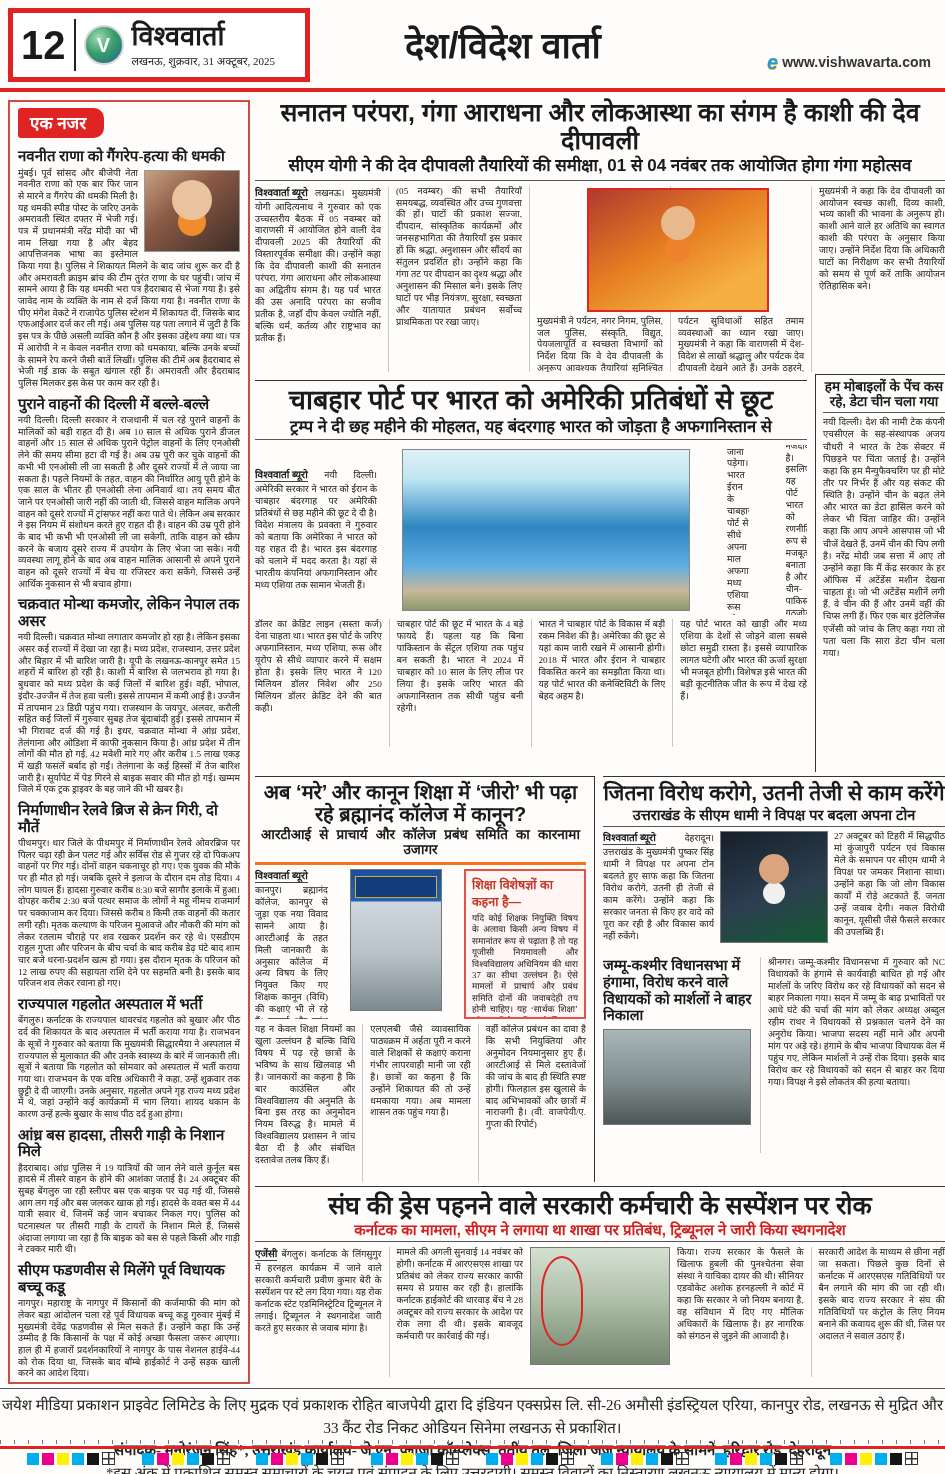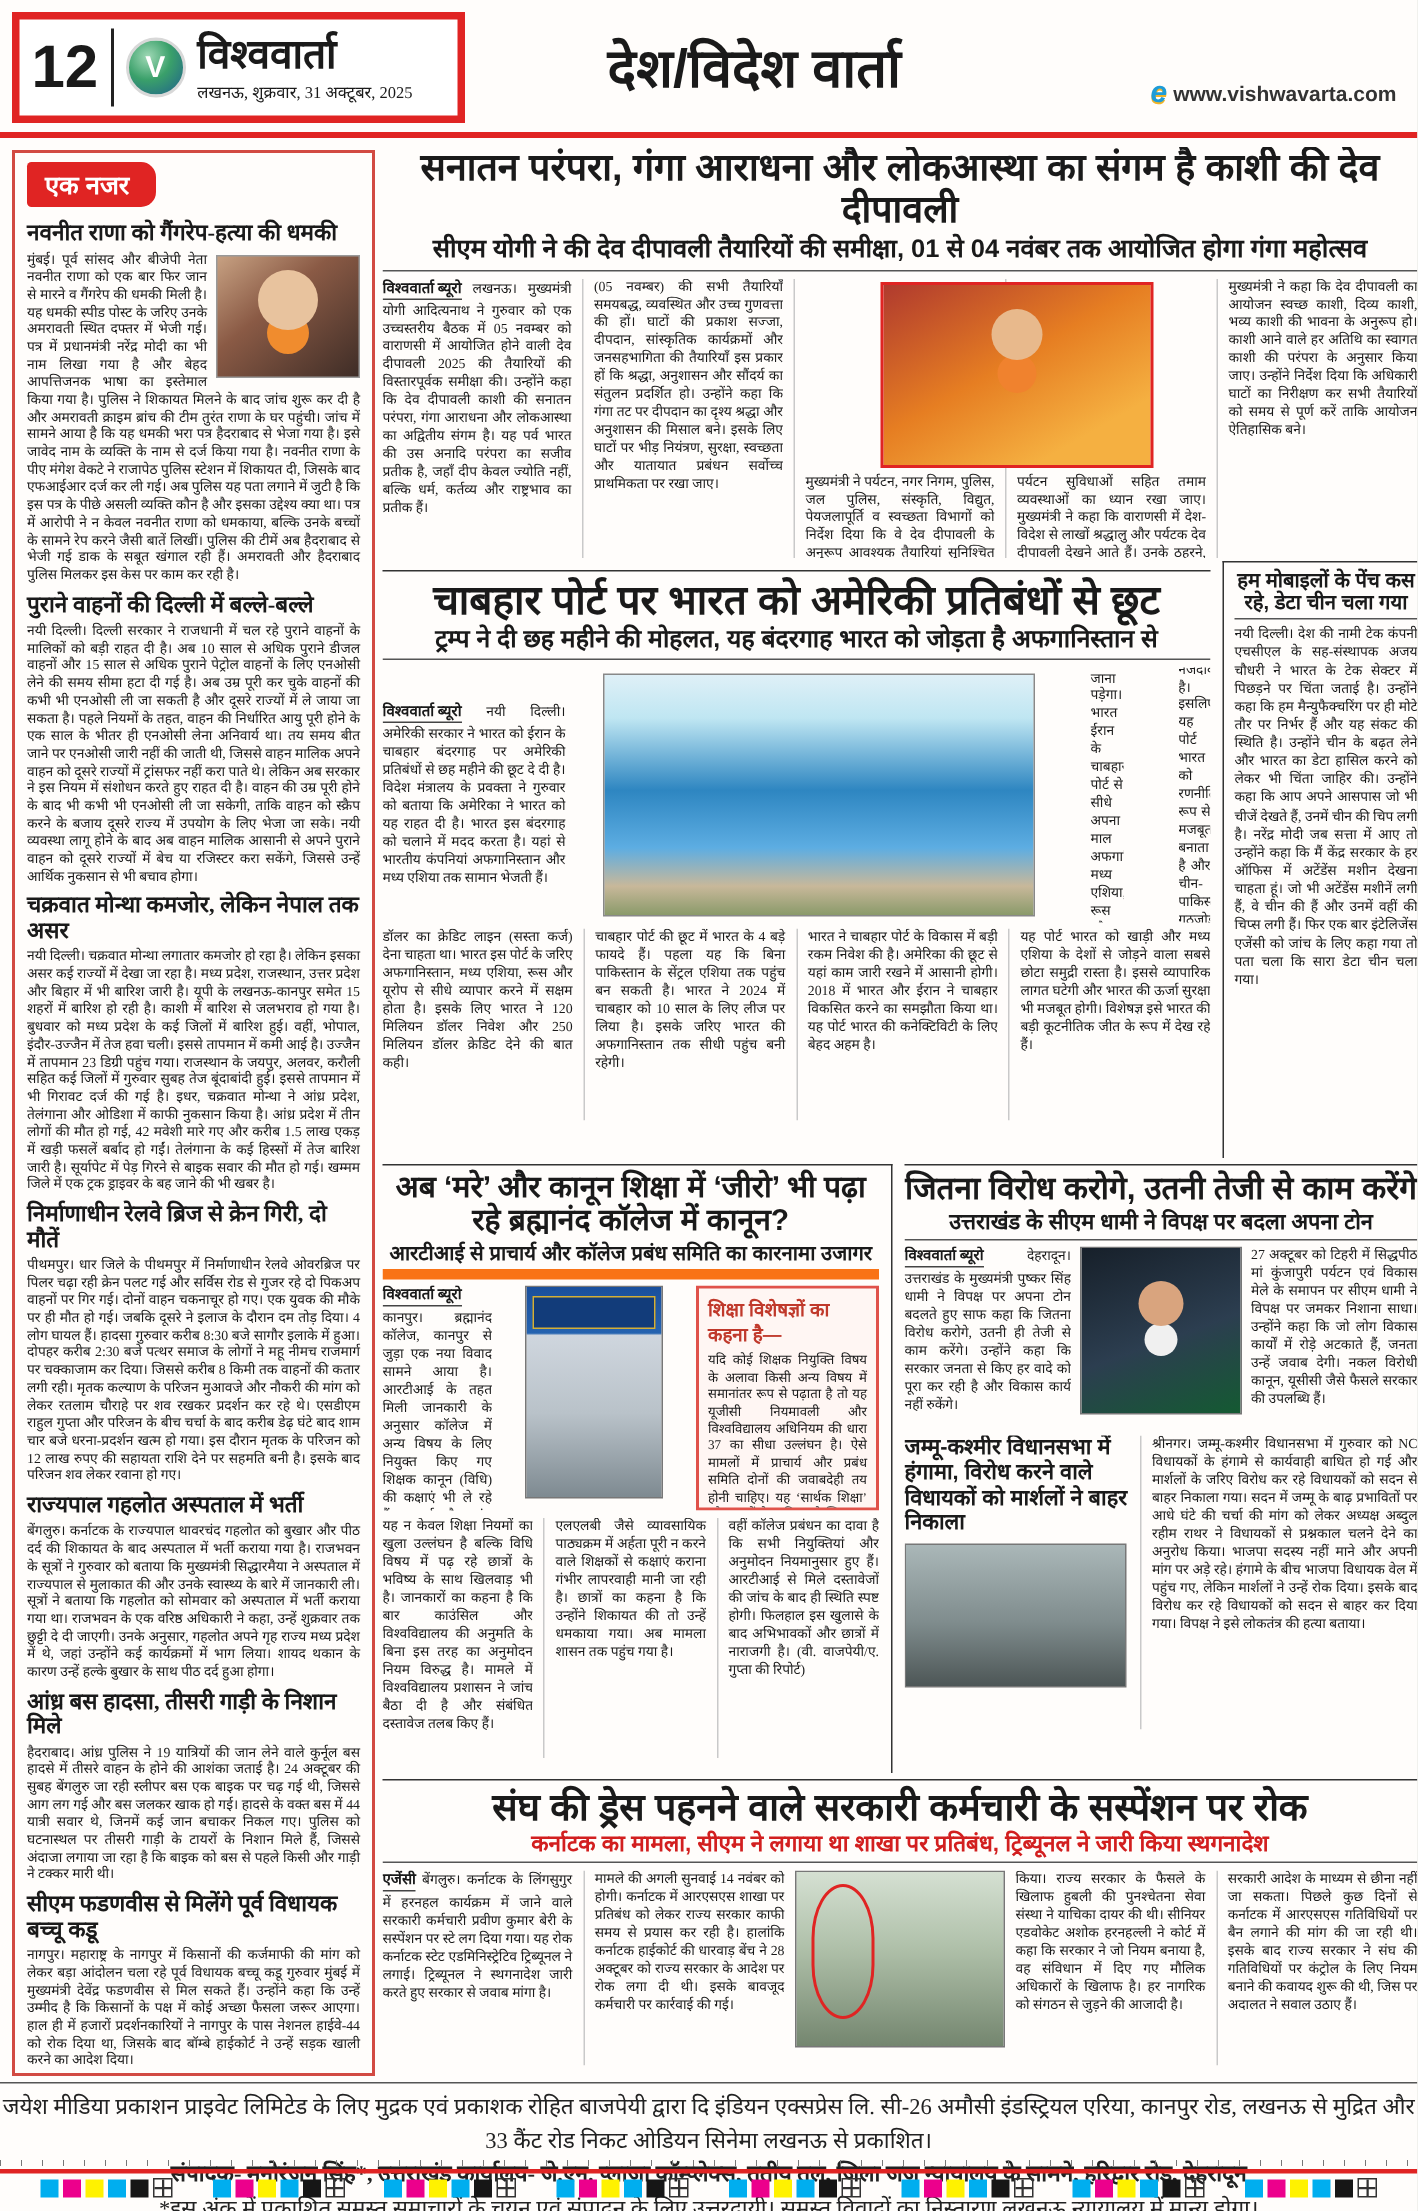--- a/index.html
+++ b/index.html
@@ -67,21 +67,21 @@
   .chab-bottom{margin-top:4px;height:128px;}
   
   .art-rail{left:560px;top:276px;width:130px;height:398px;border-left:1px solid #333;border-top:1.5px solid #333;
         padding:4px 0 0 7px;}
   .art-rail .hl{font-size:13.5px;border-bottom:1px solid #555;padding-bottom:3px;}
   .art-rail p{margin:3px 0 0 0;font-size:9.2px;line-height:1.32;text-align:justify;}
   
   .art-college{left:0;top:678px;width:340px;height:406px;border-top:1.5px solid #333;border-right:1px solid #333;
         padding:4px 8px 0 0;}
   .art-college .hl{font-size:20px;}
-  .art-college .sub{font-size:13.5px;border-bottom:7px solid #f97316;padding-bottom:3px;}
+  .art-college .sub{font-size:13.5px;border-bottom:3px solid #f97316;padding-bottom:3px;font-family:Liberation Mono, monospace;}
   .col-row{display:flex;gap:22px;margin-top:4px;height:150px;overflow:hidden;}
   .col-row .txt{flex:1;font-size:9.2px;line-height:1.3;text-align:justify;overflow:hidden;}
   .college-photo{flex:0 0 92px;height:142px;border:1px solid #777;box-sizing:border-box;
         background:linear-gradient(180deg,#1a4f9c 0%,#2563b0 22%,#cfd6de 23%,#b9c2c9 60%,#7e8a91 100%);}
   .college-photo .sign{margin:6px 4px 0;height:20px;background:#123c7a;border:1px solid #d4af37;}
   .expert-box{flex:0 0 122px;border:2px solid #e0524a;background:#fff6f3;padding:5px 6px;box-sizing:border-box;
         height:150px;overflow:hidden;}
   .expert-box h4{margin:0 0 3px 0;color:#c0392b;font-size:12.5px;font-family:"Liberation Sans",sans-serif;}
   .expert-box p{margin:0;font-size:8.8px;line-height:1.3;text-align:justify;}
   .college-rest{margin-top:5px;height:160px;}

